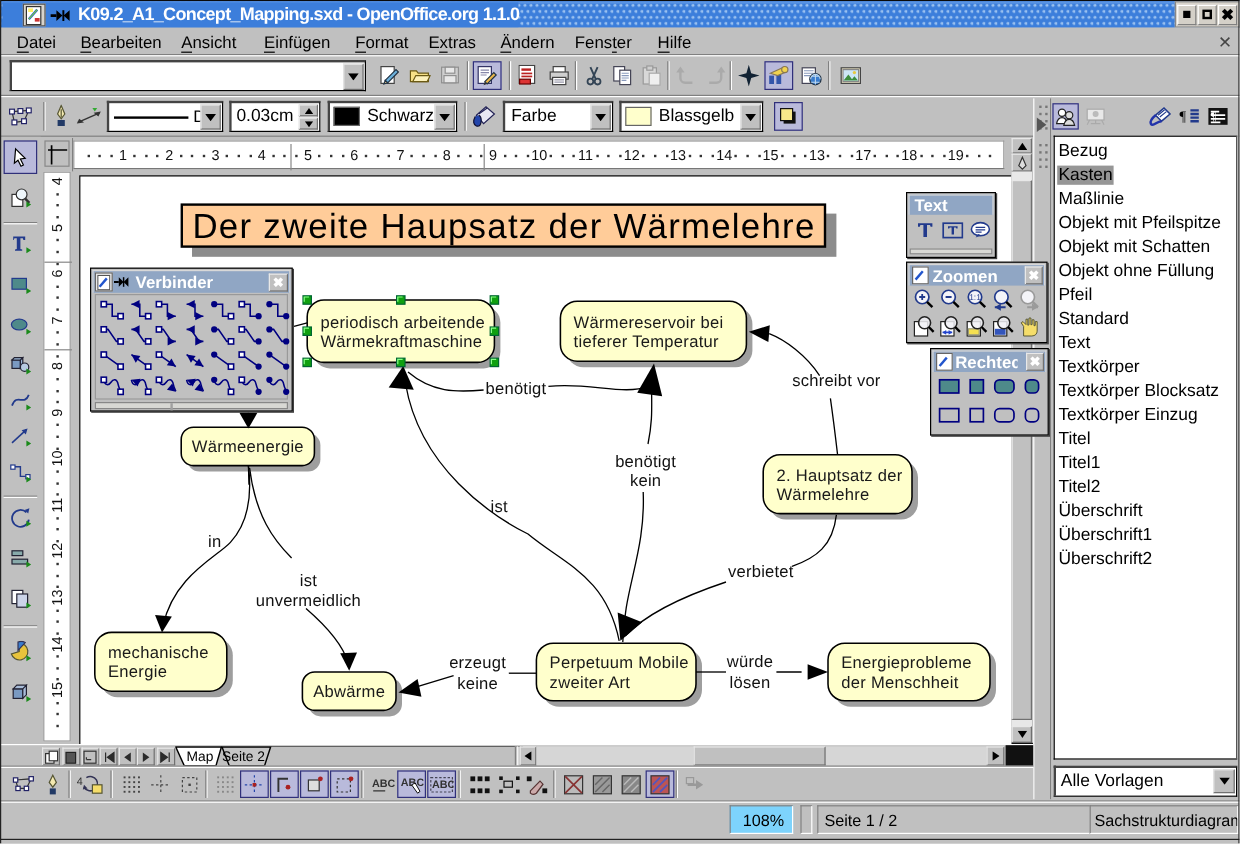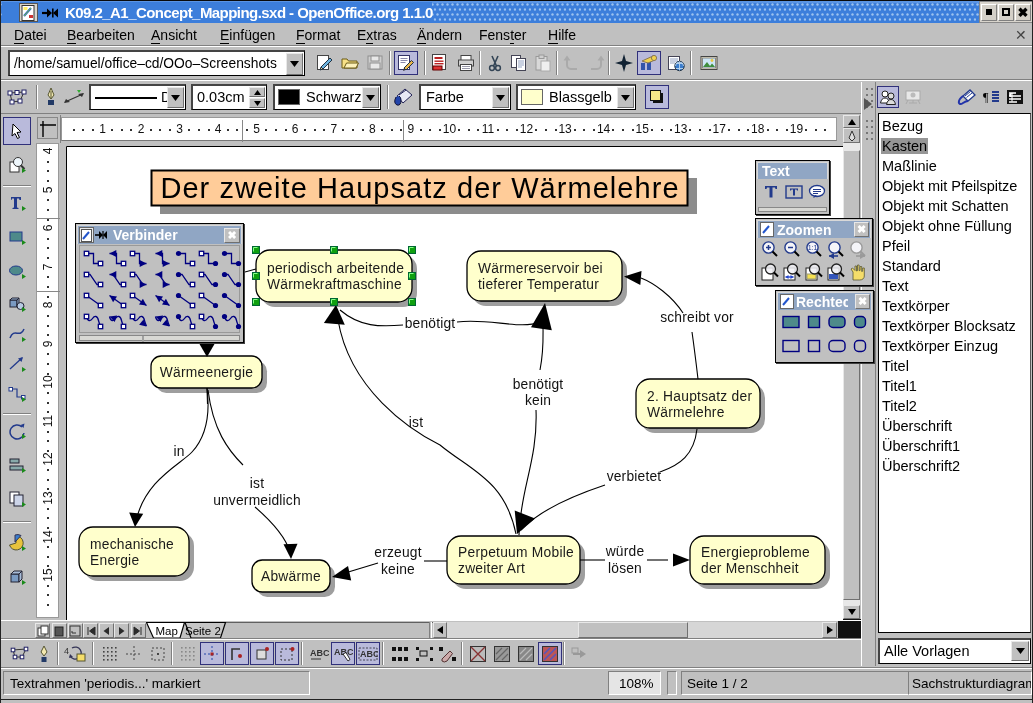--- a/index.html
+++ b/index.html
@@ -60,21 +60,20 @@
     <span class="abs" style="left:296px;top:4px;"><u class="mn">F</u>ormat</span>
     <span class="abs" style="left:357px;top:4px;">E<u class="mn">x</u>tras</span>
     <span class="abs" style="left:417px;top:4px;"><u class="mn">Ä</u>ndern</span>
     <span class="abs" style="left:479px;top:4px;">Fens<u class="mn">t</u>er</span>
     <span class="abs" style="left:548px;top:4px;"><u class="mn">H</u>ilfe</span>
     <span class="abs" style="left:1015px;top:4px;color:#444;font-size:14px;">✕</span>
   </div>
 <div class="abs" style="left:0;top:47px;width:1033px;height:1px;background:#fff;"></div>
 <div class="abs" style="left:0;top:46px;width:1033px;height:34px;background:#c0c0c0;border-top:1px solid #fff;border-bottom:1px solid #808080;"></div>
 <div class="abs" style="left:8px;top:50px;width:297px;height:26px;background:#fff;border:1px solid #000;border-top:2px solid #444;border-left:2px solid #444;">
-<div style="position:absolute;left:4px;top:4px;font-size:13.8px;letter-spacing:0px;">/home/samuel/office–cd/OOo–Screenshots</div>
 <div class="btn" style="position:absolute;right:1px;top:1px;width:17px;height:22px;">
       <svg width="9" height="6">
         <path d="M0 0 h9 l-4.5 6 z" fill="#000"></path>
       </svg>
     </div>
 </div>
 <div class="abs ico" style="left:313px;top:51px;width:24px;height:24px;">
     <svg width="18" height="18" viewBox="0 0 18 18">
       <rect x="1.5" y="1.5" width="11" height="14" fill="#fff" stroke="#444"></rect>
       <path d="M5 13 L14 4 L16 6 L7 15 Z" fill="#6db2dd" stroke="#234"></path>
@@ -1380,24 +1379,21 @@
       <svg width="20" height="18" viewBox="0 0 20 18">
         <path d="M3 9 h9" stroke="#999" stroke-width="2"></path>
         <path d="M16 9 l-6 -4 v8z" fill="#999"></path>
         <rect x="2" y="3" width="6" height="5" fill="none" stroke="#999"></rect>
       </svg>
     </div>
   </div>
 <div class="abs" style="left:0;top:667px;width:1033px;height:36px;background:#c0c0c0;">
     <div class="abs" style="left:0;top:0;width:1033px;height:1px;background:#808080;"></div>
     <div class="abs" style="left:0;top:1px;width:1033px;height:1px;background:#fff;"></div>
-    <div class="abs sunk" style="left:3px;top:4px;width:307px;height:24px;background:#c0c0c0;overflow:hidden;">
-      <div class="abs" style="left:6px;top:4px;font-size:13.5px;white-space:nowrap;">Textrahmen 'periodis...' markiert</div>
-    </div>
-    <div class="abs sunk" style="left:608px;top:4px;width:53px;height:24px;background:#e5e5e5;overflow:hidden;">
+    <div class="abs sunk" style="left:608px;top:4px;width:53px;height:24px;background:#7dd3fc;overflow:hidden;">
       <div class="abs" style="left:10px;top:4px;font-size:13.5px;white-space:nowrap;">108%</div>
     </div>
     <div class="abs sunk" style="left:667px;top:4px;width:10px;height:24px;background:#c0c0c0;overflow:hidden;">
       <div class="abs" style="left:2px;top:4px;font-size:13.5px;white-space:nowrap;"></div>
     </div>
     <div class="abs sunk" style="left:681px;top:4px;width:236px;height:24px;background:#c0c0c0;overflow:hidden;">
       <div class="abs" style="left:5px;top:4px;font-size:13.5px;white-space:nowrap;">Seite 1 / 2</div>
     </div>
     <div class="abs sunk" style="left:908px;top:4px;width:124px;height:24px;background:#c0c0c0;overflow:hidden;">
       <div class="abs" style="left:3px;top:4px;font-size:13.5px;white-space:nowrap;">Sachstrukturdiagramm</div>

